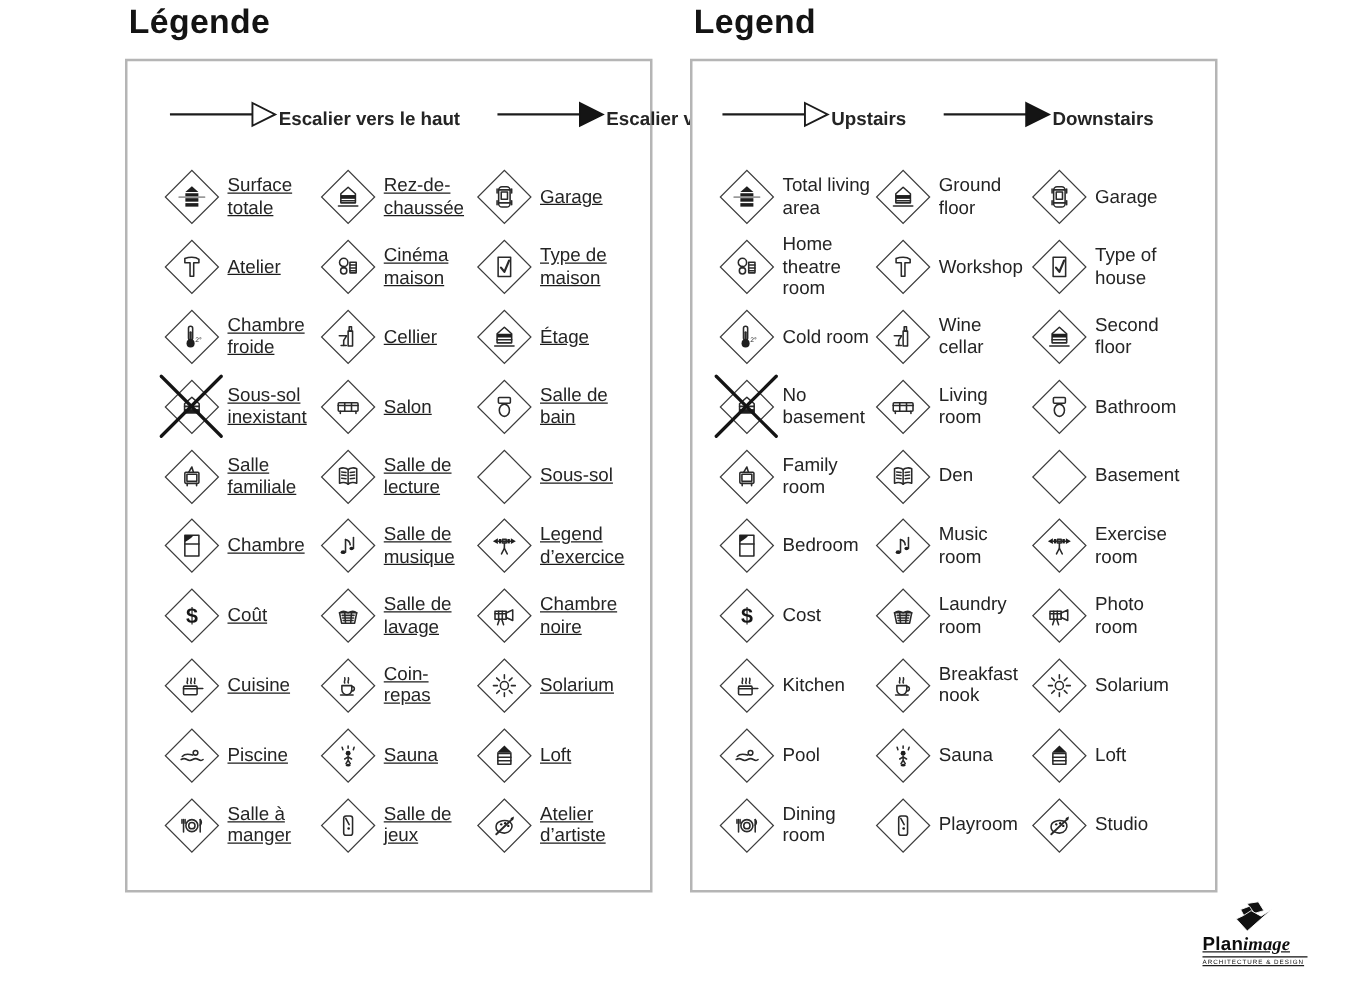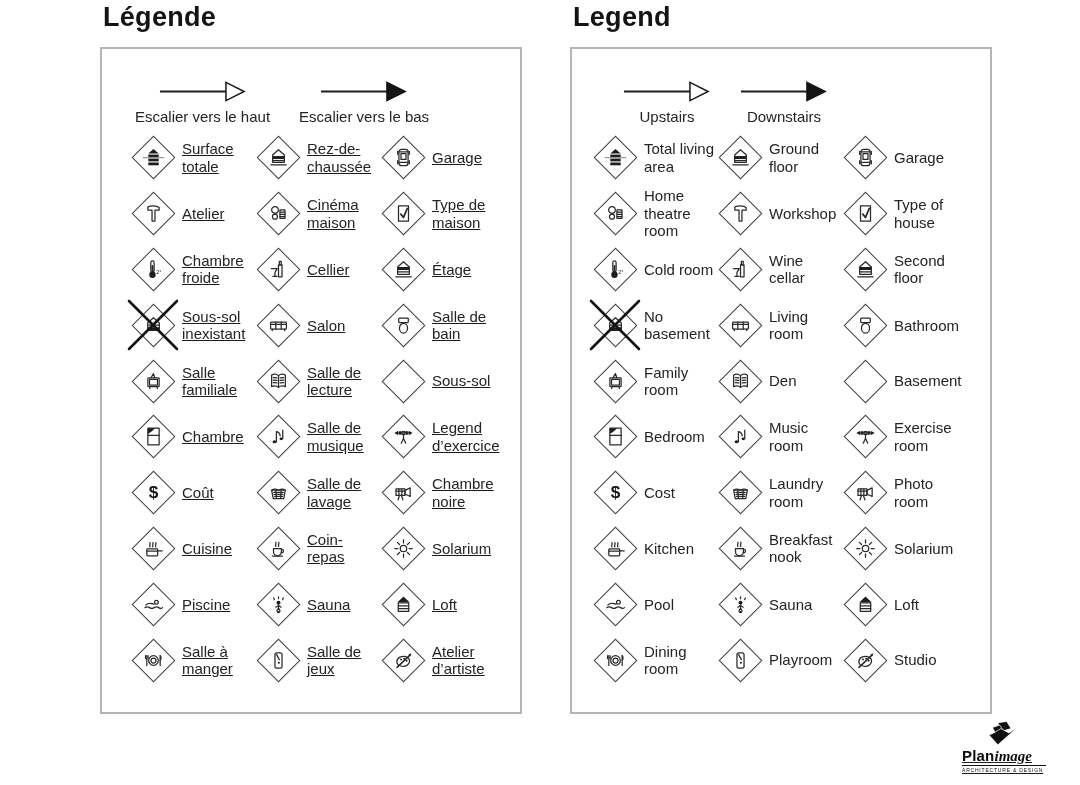--- a/index.html
+++ b/index.html
@@ -3,34 +3,34 @@
 <meta charset="utf-8">
 <style>
   html,body{margin:0;padding:0;}
   body{
     width:1080px;height:785px;position:relative;background:#ffffff;
     font-family:"Liberation Sans",sans-serif;color:#1c1c1c;overflow:hidden;
     -webkit-font-smoothing:antialiased;
   }
   .panel{position:absolute;top:0;width:414px;height:720px;}
   .panel.french{left:100px;}
-  .panel.english{left:570px;}
+  .panel.english{left:552px;}
   .title{
     position:absolute;top:2px;left:3px;margin:0;
     font-size:27px;font-weight:bold;letter-spacing:.3px;color:#141414;
   }
   .box{
     position:absolute;top:47px;left:0;width:418px;height:663px;
     border:2px solid #b5b5b5;background:#fff;
   }
   
   .arrows{position:absolute;top:30px;display:flex;gap:29px;}
   .french .arrows{left:33px;}
-  .english .arrows{left:23px;margin-left:28px;}
-  .arrow-item{display:flex;flex-direction:column;align-items:center;}
+  .english .arrows{left:23px;}
+  .arrow-item{display:flex;flex-direction:row;align-items:flex-end;font-weight:bold;}
   .arrow{width:88px;height:25px;display:block;}
   .arrow-label{margin-top:4px;font-size:15px;color:#242424;white-space:nowrap;}
   
   .grid{
     position:absolute;top:81px;display:grid;
     grid-template-columns:125px 125px 125px;grid-auto-rows:55.8px;
   }
   .french .grid{left:28px;text-decoration:underline;}
   .english .grid{left:20px;}
   .cell{display:flex;align-items:center;}

